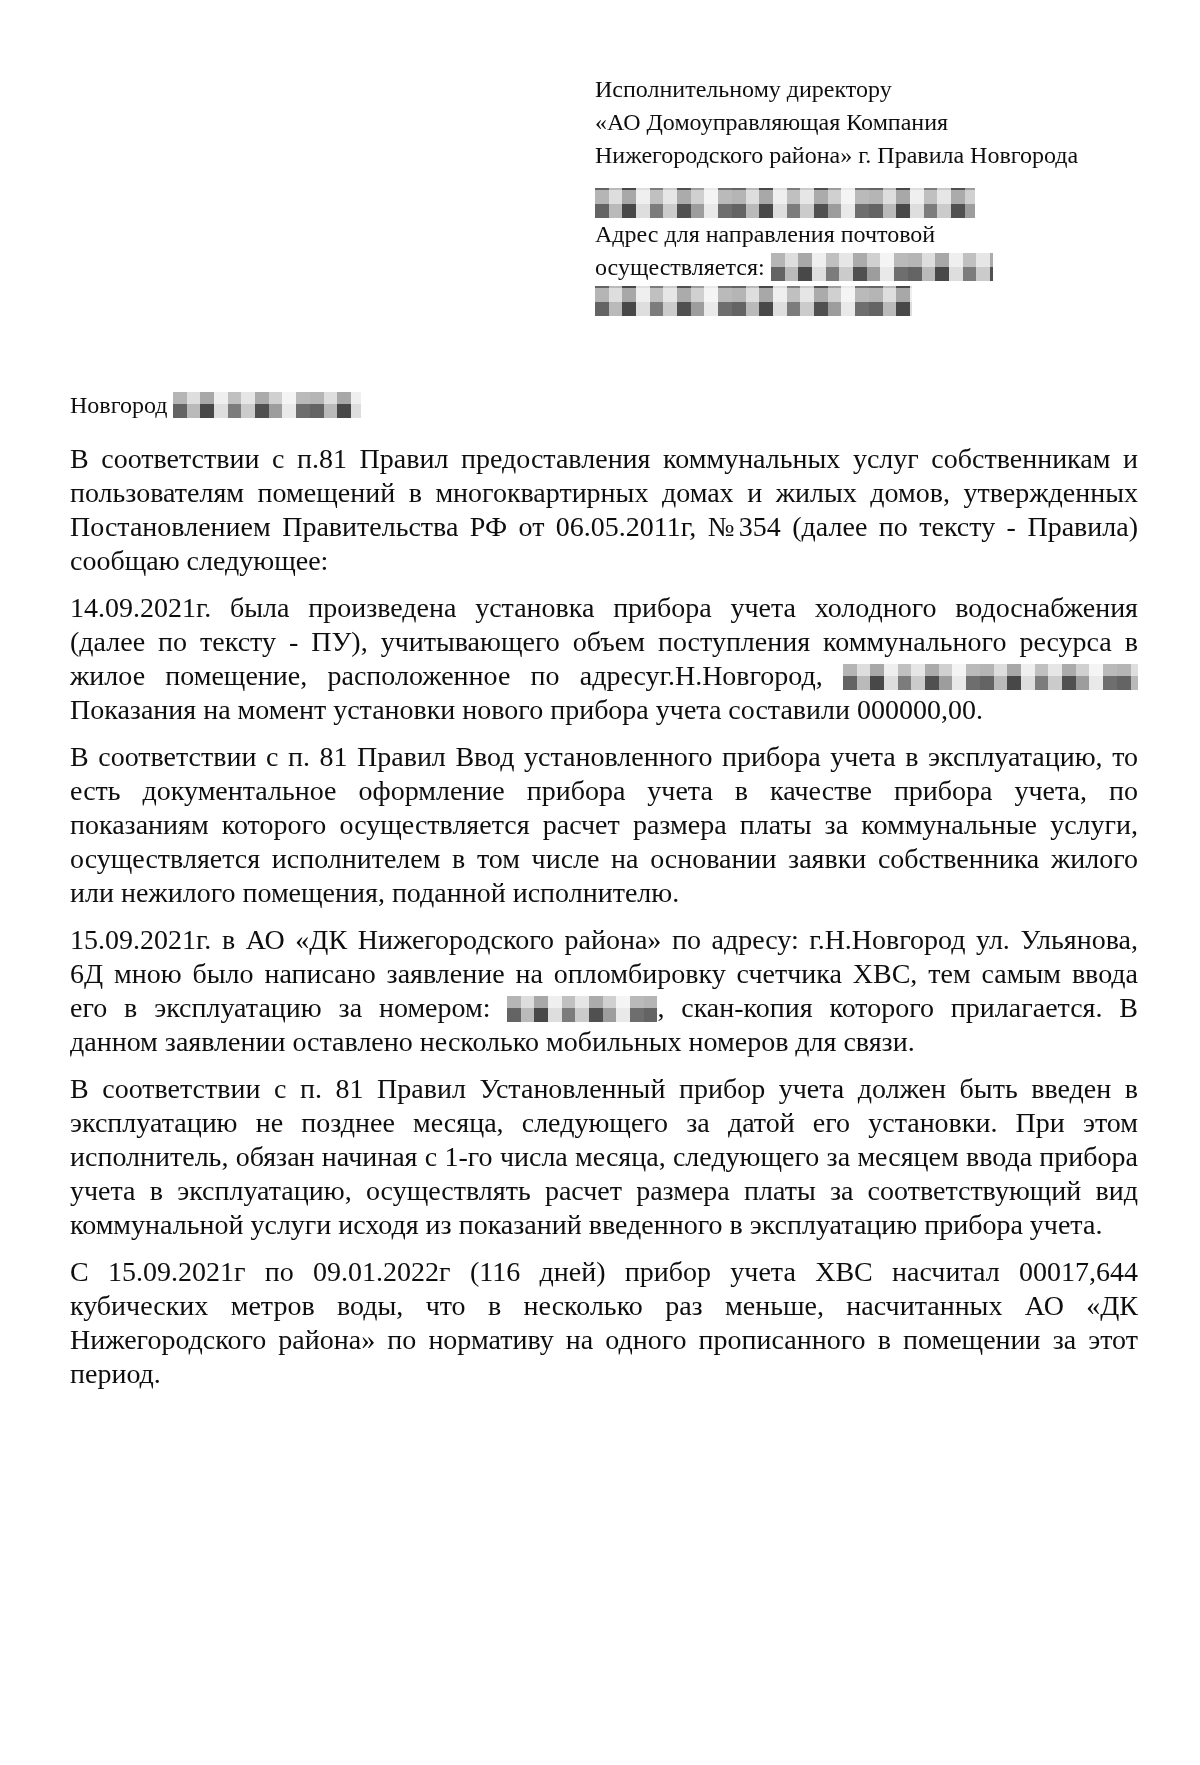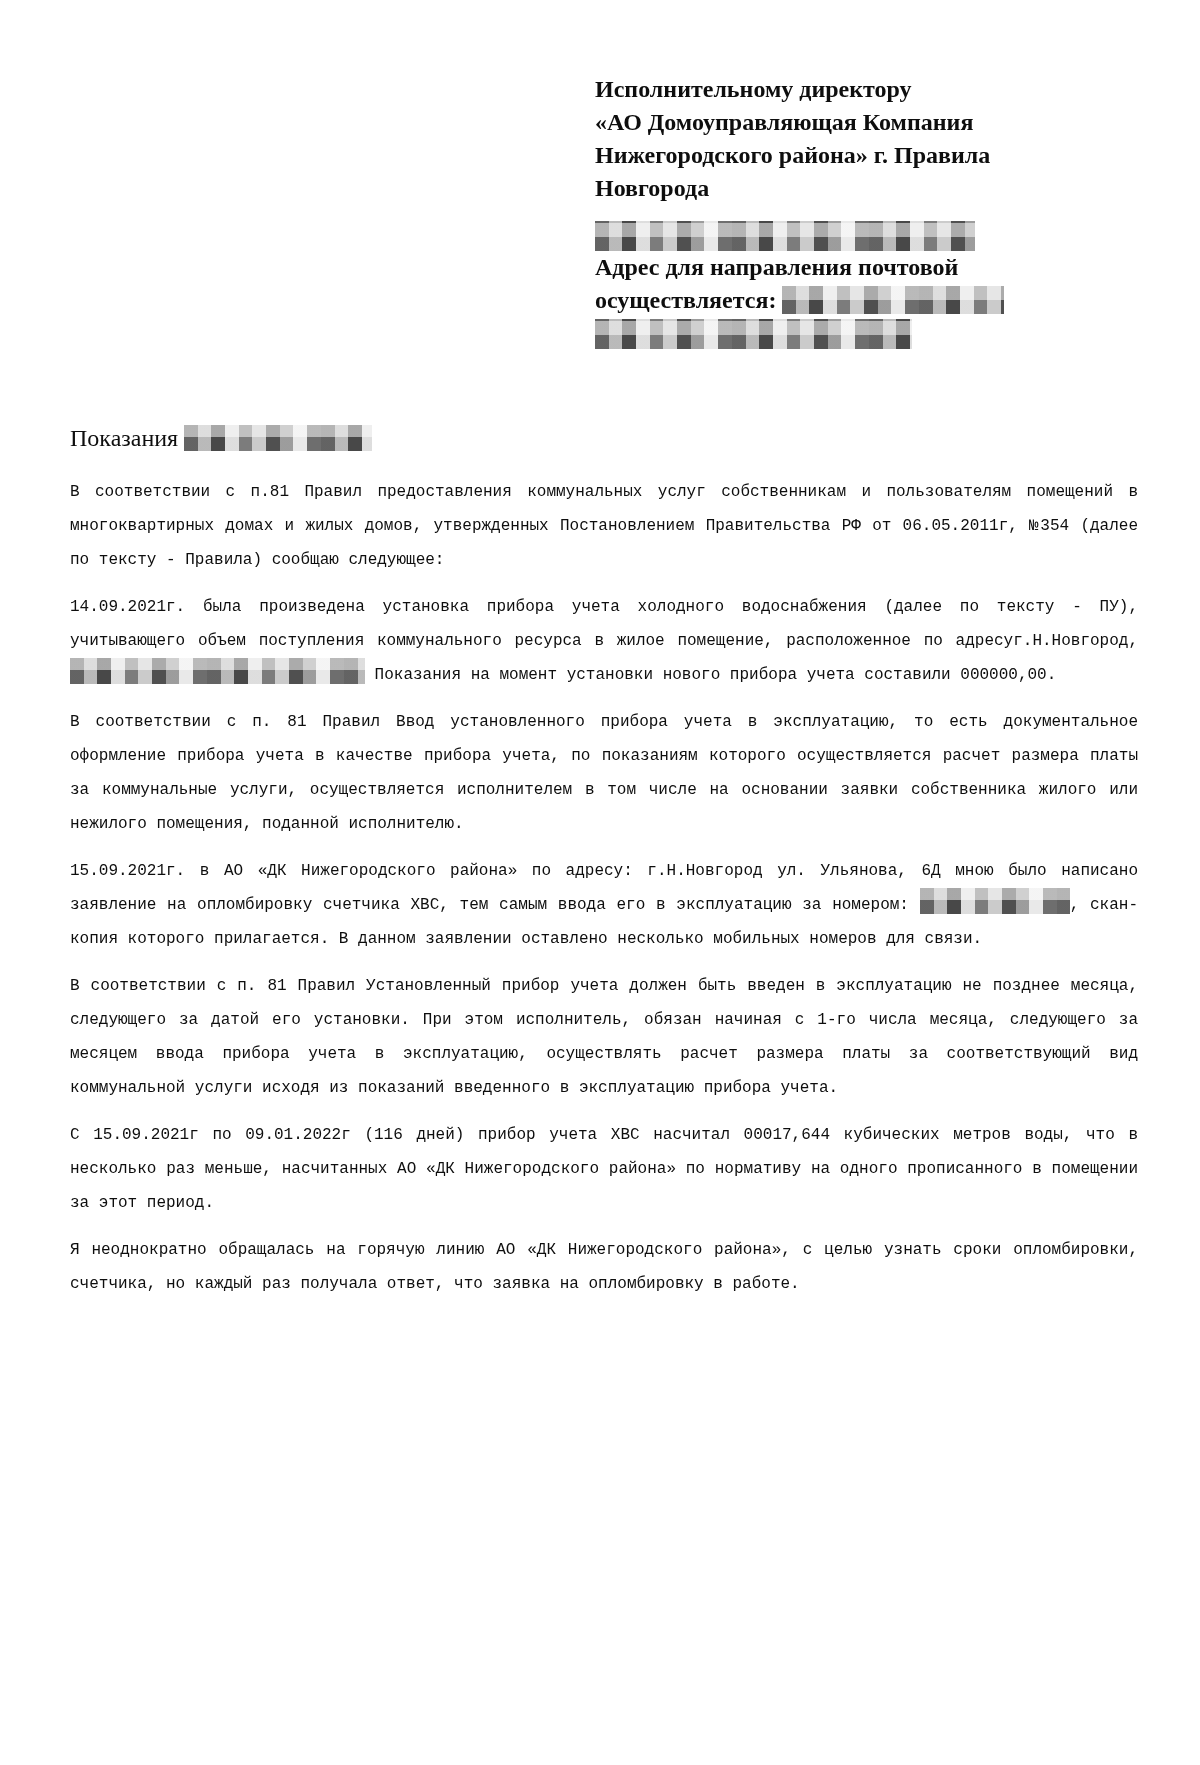--- a/index.html
+++ b/index.html
@@ -11,21 +11,21 @@
     background:#ffffff;
     padding:73px 62px 0 70px;
     font-family:"Liberation Serif","DejaVu Serif",serif;
     color:#0e0e0e;
     overflow:hidden;
   }
   
   .header{
     margin-left:525px;
     width:486px;
-    font-weight:bold;
+    font-weight:normal;
     font-size:24px;
     line-height:33px;
   }
   .header p{margin:0;}
   .mt21{margin-top:21px;}
   .mt20{margin-top:20px;}
   .mt16{margin-top:16px;}
   .mt2{margin-top:2px;}
   
   .redact{
@@ -43,24 +43,23 @@
   .redact.small{height:26px;vertical-align:-5px;}
   
   .salutation{
     margin:72px 0 0 0;
     font-size:24px;
     line-height:34px;
   }
   .body-text{margin-top:20px;}
   .para{
     margin:0 0 13px 0;
-    font-size:16px;
+    font-size:28px;
     line-height:34px;
     text-align:justify;
-    font-family:Liberation Mono, monospace;
   }
 </style>
 </head>
 <body>
 
 <div class="page">
 
   <div class="header">
     <p>Исполнительному директору</p>
 
@@ -74,38 +73,37 @@
     <p>
       <span>осуществляется:</span>
       <span class="redact" style="width:222px;"></span>
     </p>
 
     <span class="redact block mt2" style="width:317px;"></span>
 
   </div>
 
   <p class="salutation">
-    <span>Показания</span>
+    <span>Новгород</span>
     <span class="redact small" style="width:188px;"></span>
   </p>
 
   <div class="body-text">
 
     <p class="para">В соответствии с п.81 Правил предоставления коммунальных услуг собственникам и пользователям помещений в многоквартирных домах и жилых домов, утвержденных Постановлением Правительства РФ от 06.05.2011г, №354 (далее по тексту - Правила) сообщаю следующее:</p>
 
     <p class="para"><span>14.09.2021г. была произведена установка прибора учета холодного водоснабжения (далее по тексту - ПУ), учитывающего объем поступления коммунального ресурса в жилое помещение, расположенное по адресуг.Н.Новгород,</span>
       <span class="redact small" style="width:295px;"></span>
       <span>Показания на момент установки нового прибора учета составили 000000,00.</span></p>
 
     <p class="para">В соответствии с п. 81 Правил Ввод установленного прибора учета в эксплуатацию, то есть документальное оформление прибора учета в качестве прибора учета, по показаниям которого осуществляется расчет размера платы за коммунальные услуги, осуществляется исполнителем в том числе на основании заявки собственника жилого или нежилого помещения, поданной исполнителю.</p>
 
     <p class="para"><span>15.09.2021г. в АО «ДК Нижегородского района» по адресу: г.Н.Новгород ул. Ульянова, 6Д мною было написано заявление на опломбировку счетчика ХВС, тем самым ввода его в эксплуатацию за номером:</span>
       <span class="redact small" style="width:150px;"></span><span>, скан-копия которого прилагается. В данном заявлении оставлено несколько мобильных номеров для связи.</span></p>
 
     <p class="para">В соответствии с п. 81 Правил Установленный прибор учета должен быть введен в эксплуатацию не позднее месяца, следующего за датой его установки. При этом исполнитель, обязан начиная с 1-го числа месяца, следующего за месяцем ввода прибора учета в эксплуатацию, осуществлять расчет размера платы за соответствующий вид коммунальной услуги исходя из показаний введенного в эксплуатацию прибора учета.</p>
 
     <p class="para">С 15.09.2021г по 09.01.2022г (116 дней) прибор учета ХВС насчитал 00017,644 кубических метров воды, что в несколько раз меньше, насчитанных АО «ДК Нижегородского района» по нормативу на одного прописанного в помещении за этот период.</p>
 
-    <p class="para">Я неоднократно обращалась на горячую линию АО «ДК Нижегородского района», с целью узнать сроки опломбировки, счетчика, но каждый раз получала ответ, что заявка на опломбировку в работе.</p>
 
   </div>
 
 </div>
 
 </body></html>

